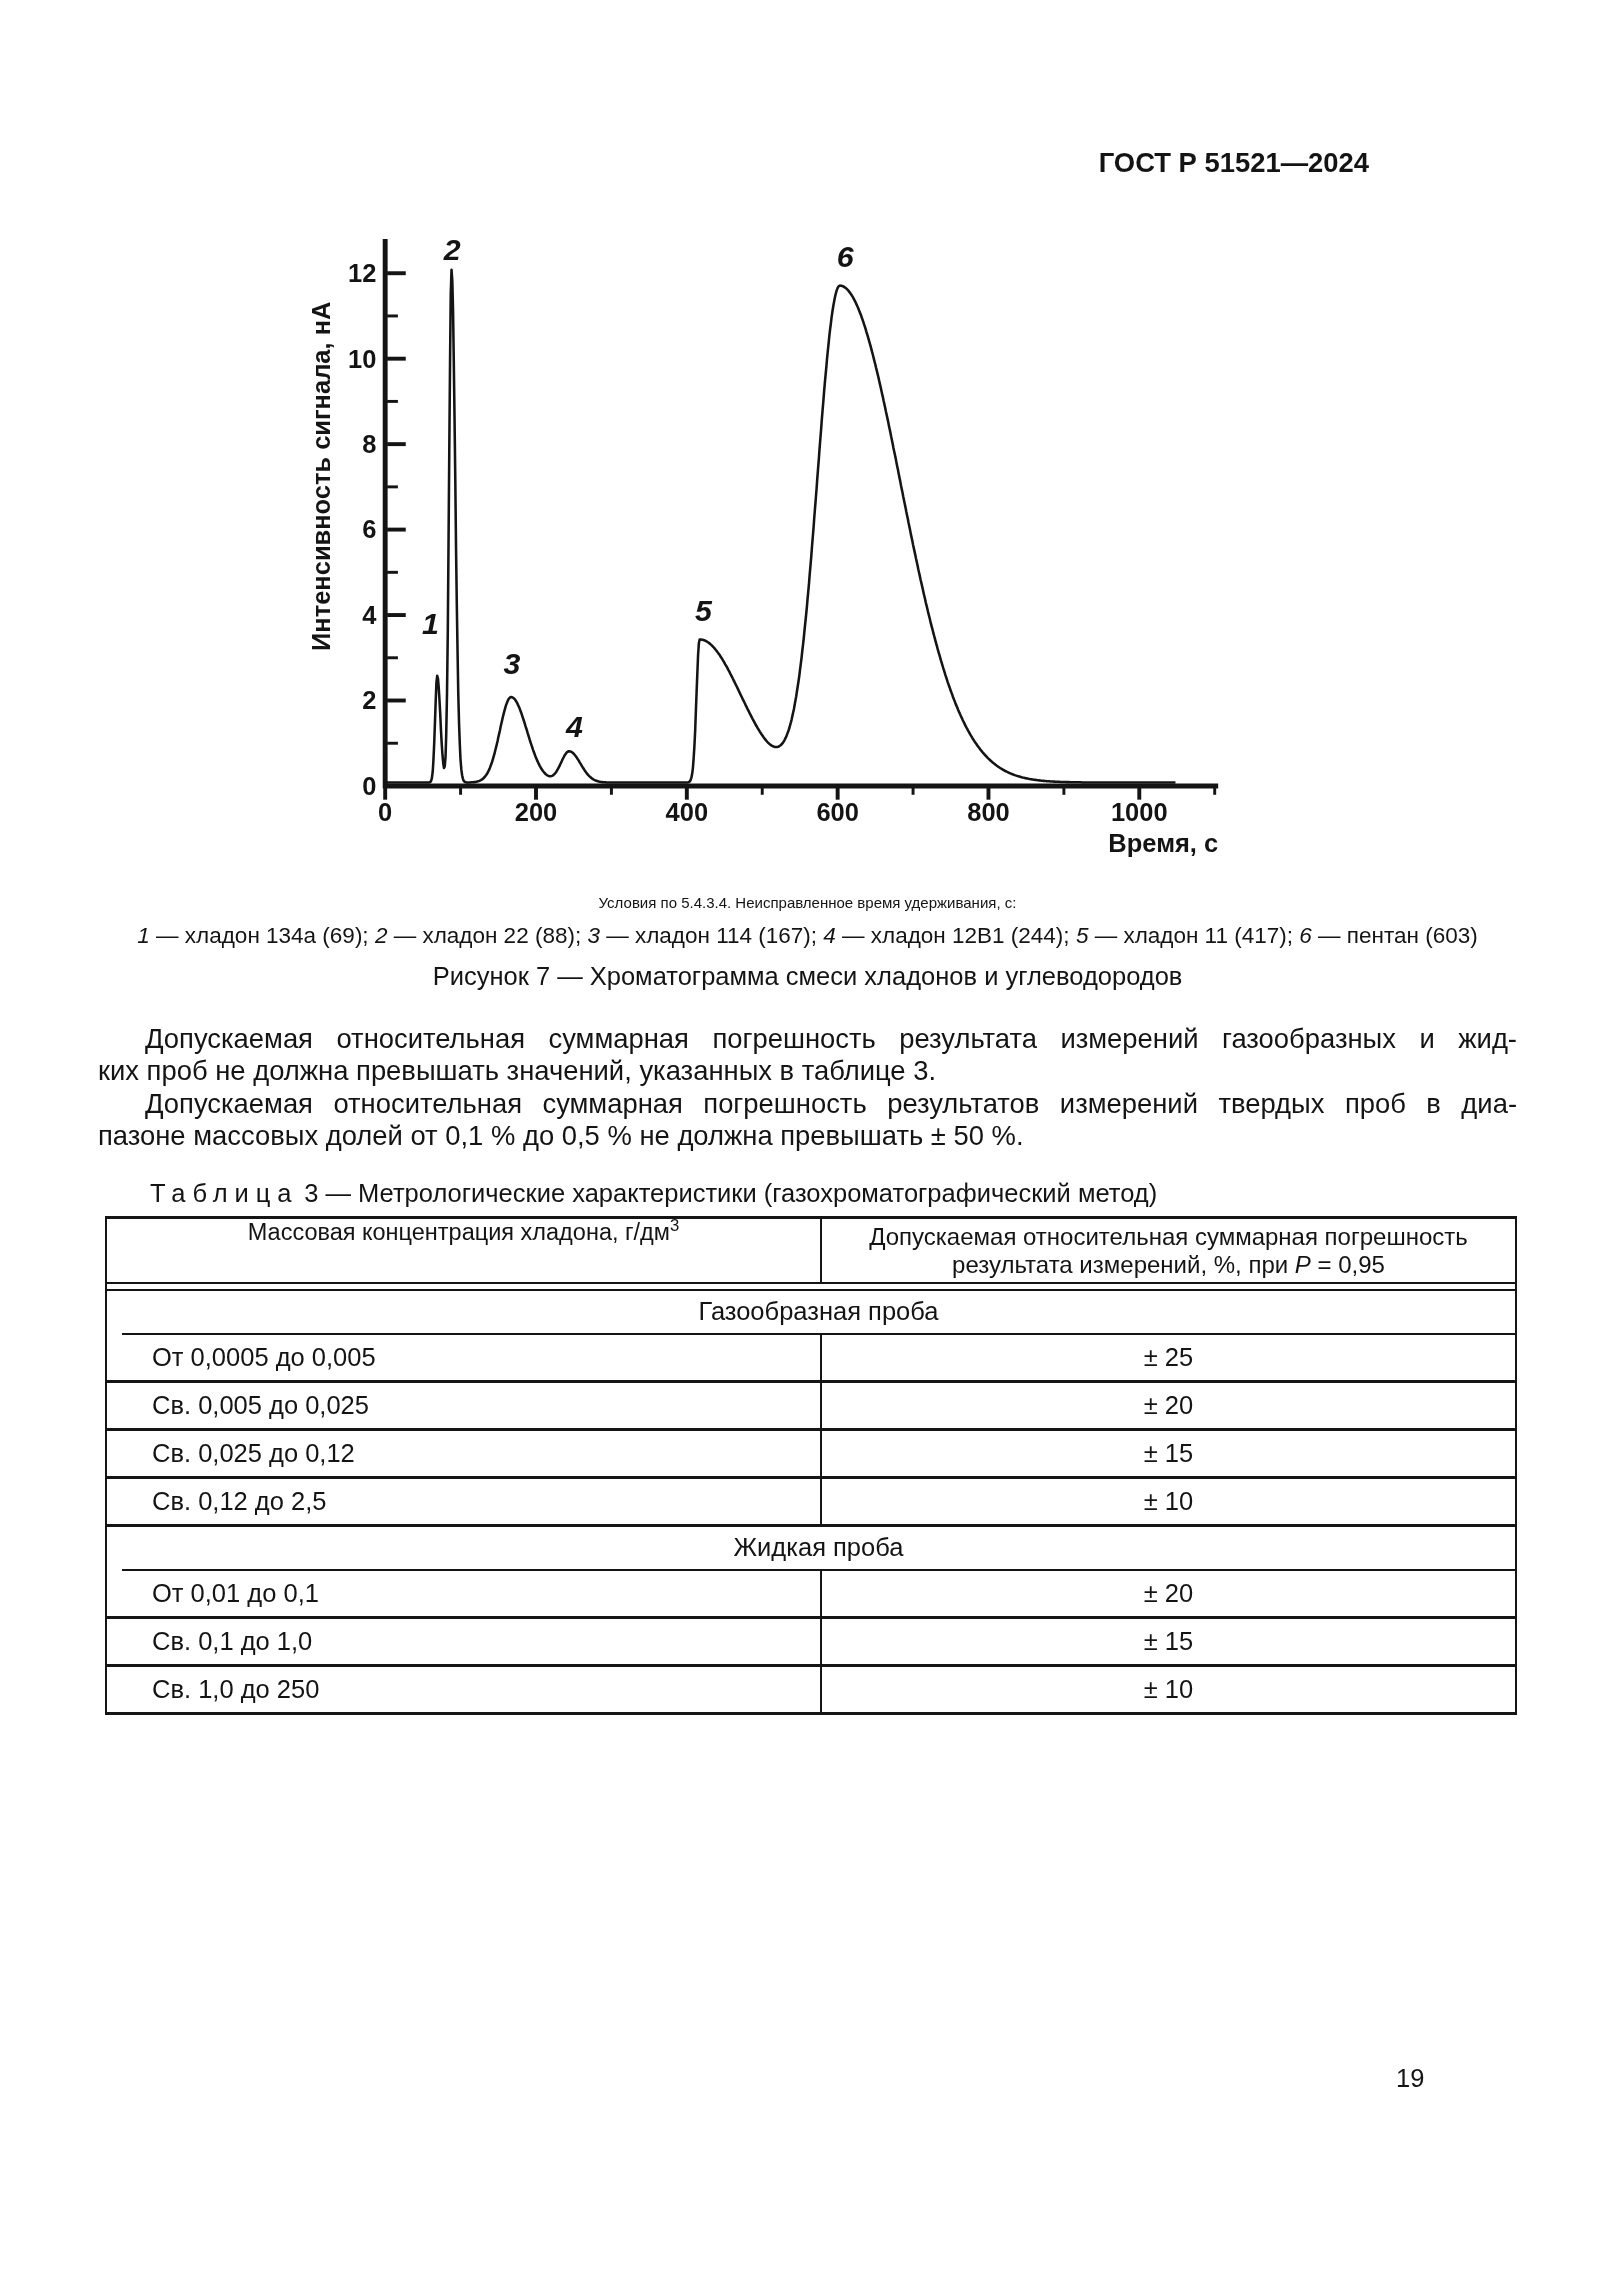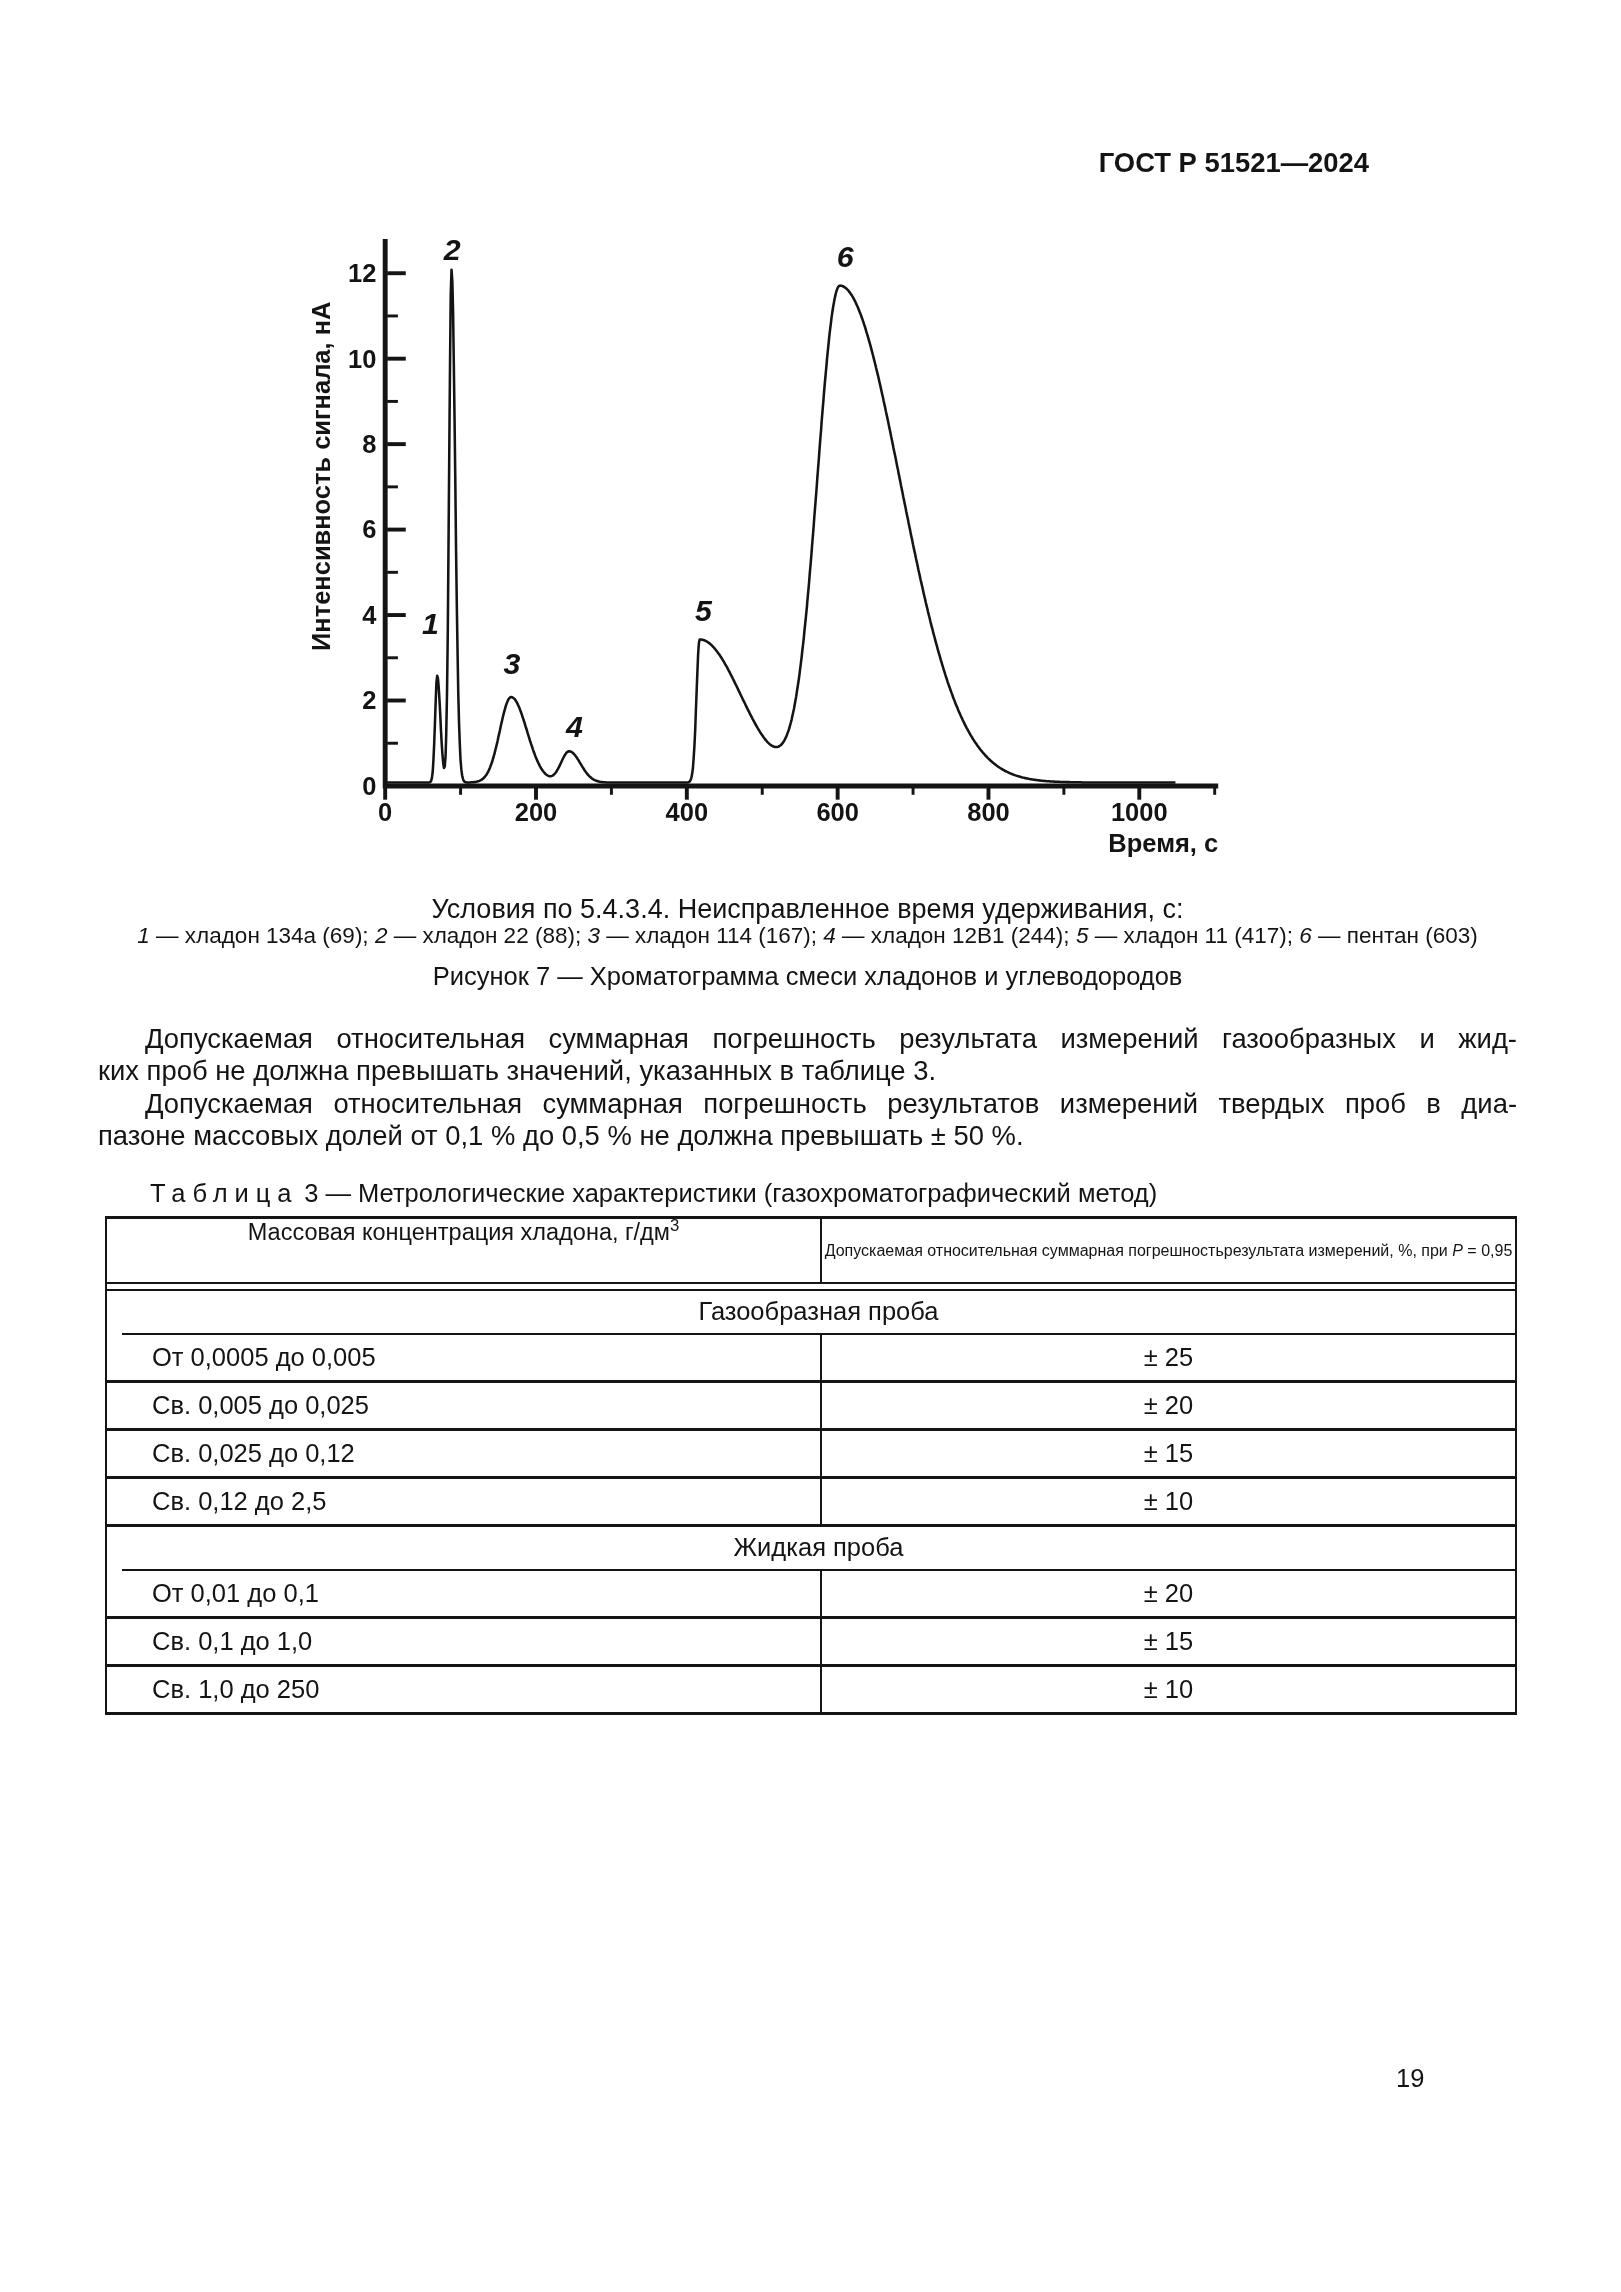--- a/index.html
+++ b/index.html
@@ -5,39 +5,39 @@
   html,body{margin:0;padding:0;background:#888;}
   .page{
     position:relative;width:1621px;height:2293px;background:#ffffff;
     font-family:"Liberation Sans",sans-serif;color:#141414;overflow:hidden;
   }
   .gost-header{position:absolute;top:147px;right:252px;font-size:27.4px;font-weight:bold;white-space:nowrap;}
   .fig-svg{position:absolute;left:0;top:0;}
   .tick-label{font:bold 26px "Liberation Sans",sans-serif;fill:#141414;}
   .axis-title{font:bold 26px "Liberation Sans",sans-serif;fill:#141414;}
   .peak-label{font:italic bold 31px "Liberation Sans",sans-serif;fill:#141414;}
-  .cap-conditions{position:absolute;left:0;top:894px;width:1615px;text-align:center;font-size:27px;}
+  .cap-conditions{position:absolute;left:0;top:894px;width:1615px;text-align:center;font-size:15px;}
   .cap-legend{position:absolute;left:0;top:923px;width:1615px;text-align:center;font-size:22.5px;white-space:nowrap;}
   .cap-legend i{font-style:italic;}
   .fig-caption{position:absolute;left:0;top:962px;width:1615px;text-align:center;font-size:25.5px;}
   .para{position:absolute;left:98px;width:1419px;font-size:27.4px;line-height:32px;}
   .p1{top:1023px;} .p2{top:1088px;}
   .ln{display:block;}
   .ln.first{text-indent:47px;text-align:justify;text-align-last:justify;}
   .tbl-title{position:absolute;left:105px;top:1179px;font-size:25.5px;}
   .tbl-title .spaced{letter-spacing:6.9px;margin-left:45px;}
   .tbl-title .num{margin-left:5.9px;}
   .tbl{position:absolute;left:105px;top:1216px;width:1412px;box-sizing:border-box;
        border:3.9px solid #151515;border-left-width:2.9px;border-right-width:2.9px;}
   .t-head{display:flex;height:63px;}
   .t-hc1{width:715px;box-sizing:border-box;border-right:2px solid #151515;
          display:flex;align-items:flex-start;justify-content:center;font-size:23.5px;}
   .t-hc1 sup{font-size:16.7px;line-height:0;vertical-align:super;}
-  .t-hc2{flex:1;display:flex;flex-direction:row;align-items:center;justify-content:center;
-         font-size:16px;line-height:28px;text-align:center;}
+  .t-hc2{flex:1;display:flex;flex-direction:column;align-items:center;justify-content:center;
+         font-size:24px;line-height:28px;text-align:center;}
   .t-hc2 .p-ital{font-style:italic;}
   .t-dbl{height:4.9px;border-top:2px solid #151515;border-bottom:2px solid #151515;}
   .t-sec{height:42px;border-bottom:2.9px solid #151515;display:flex;align-items:center;
          justify-content:center;font-size:25.5px;margin-left:15px;}
   .t-row{display:flex;height:45px;border-bottom:3.9px solid #151515;}
   .t-row:last-child{border-bottom:none;}
   .td1{width:715px;box-sizing:border-box;border-right:2px solid #151515;
        display:flex;align-items:center;padding-left:45px;font-size:25.5px;}
   .td2{flex:1;display:flex;align-items:center;justify-content:center;font-size:25.5px;}
   .page-num{position:absolute;left:1396px;top:2064px;font-size:25.5px;}

